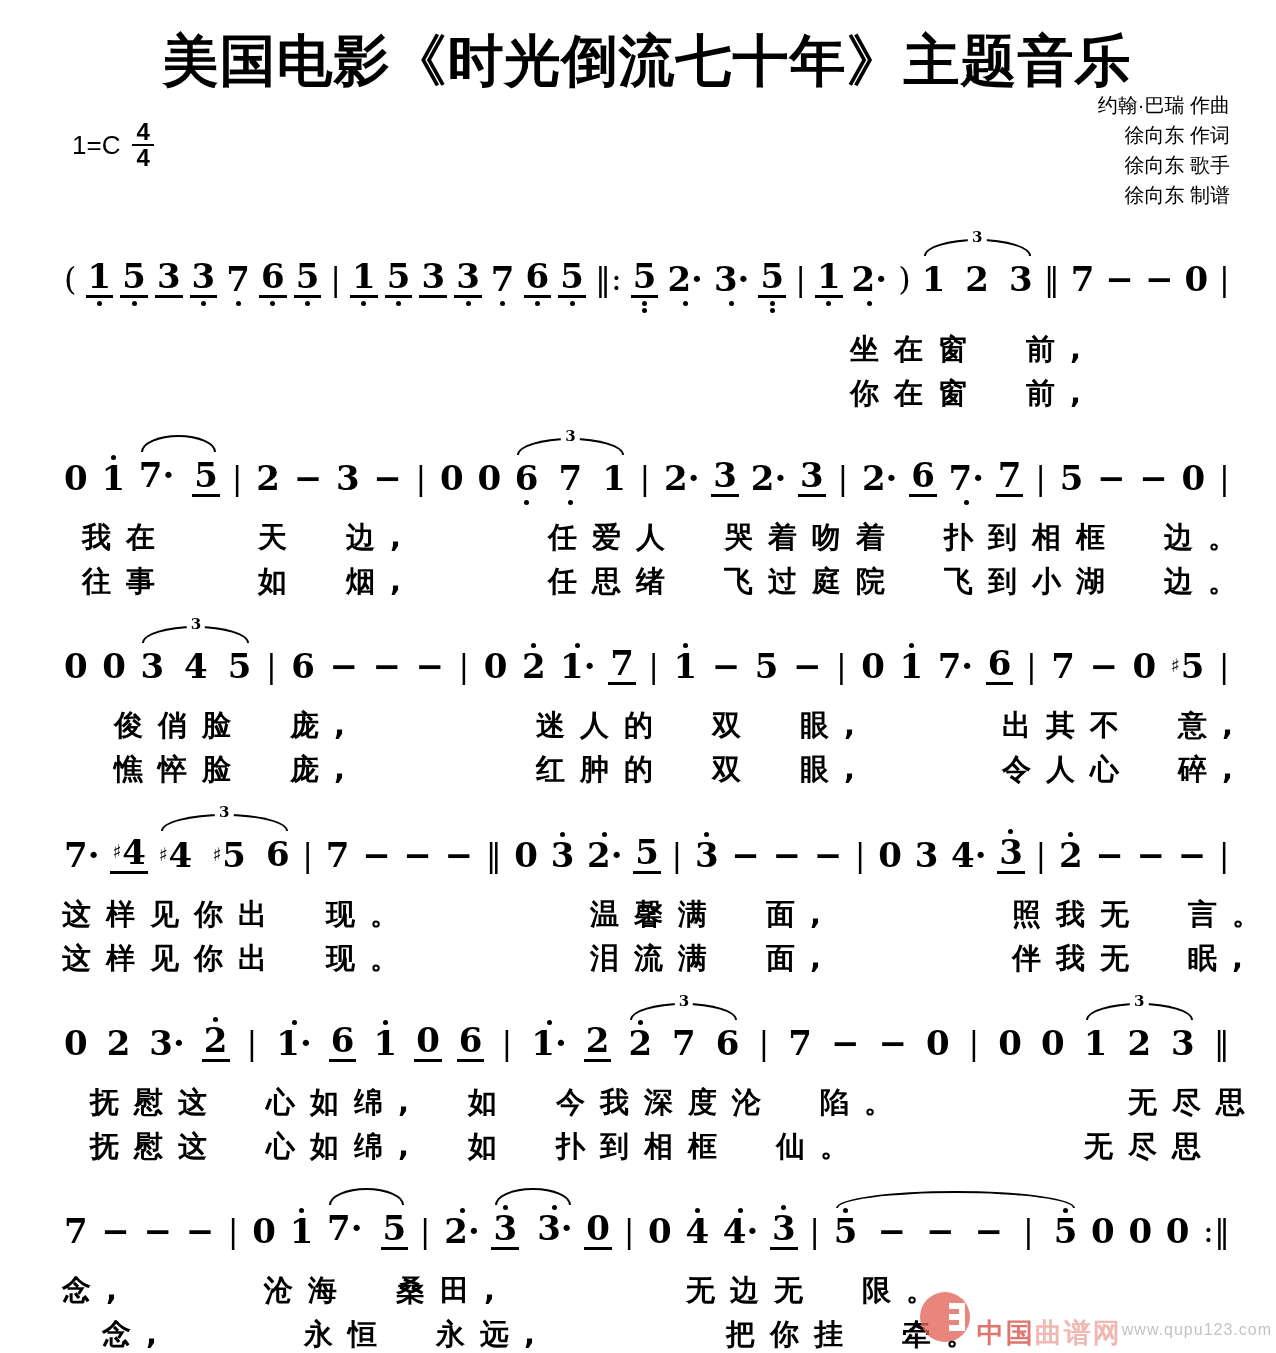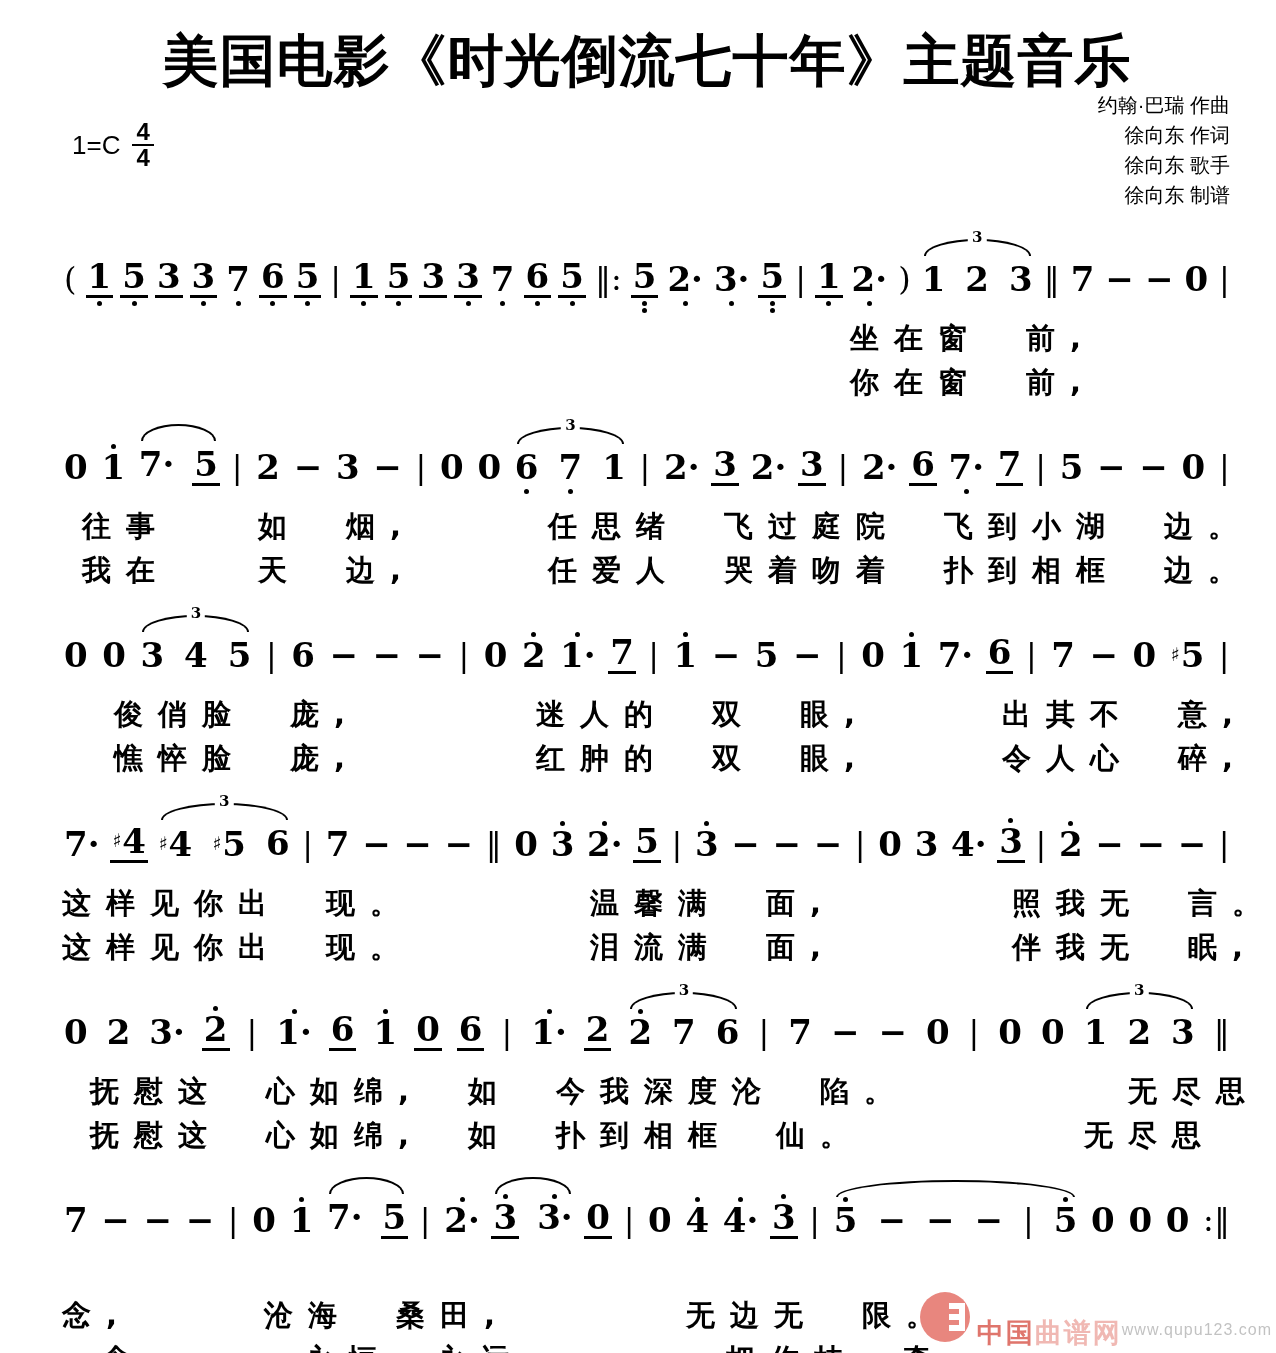--- a/index.html
+++ b/index.html
@@ -276,21 +276,21 @@
             <span class="oa"></span>
             <span class="dg">0</span>
             <span class="ob"></span>
           </span>
           <span class="tok sym">
             <span class="oa"></span>
             <span class="dg">|</span>
             <span class="ob"></span>
           </span>
         </div>
-        <div class="lyric" style="padding-left: 788px;">坐在窗　前,</div>
+        <div class="lyric" style="padding-left: 788px; margin-top: 11px;">坐在窗　前,</div>
         <div class="lyric" style="padding-left: 788px;">你在窗　前,</div>
       </div>
       <div class="system">
         <div class="notes-row">
           <span class="tok">
             <span class="oa"></span>
             <span class="dg">0</span>
             <span class="ob"></span>
           </span>
           <span class="tok">
@@ -452,22 +452,22 @@
             <span class="oa"></span>
             <span class="dg">0</span>
             <span class="ob"></span>
           </span>
           <span class="tok sym">
             <span class="oa"></span>
             <span class="dg">|</span>
             <span class="ob"></span>
           </span>
         </div>
+        <div class="lyric" style="padding-left: 20px;">我在　　天　边,　　　任爱人　哭着吻着　扑到相框　边。</div>
         <div class="lyric" style="padding-left: 20px;">往事　　如　烟,　　　任思绪　飞过庭院　飞到小湖　边。</div>
-        <div class="lyric" style="padding-left: 20px;">我在　　天　边,　　　任爱人　哭着吻着　扑到相框　边。</div>
       </div>
       <div class="system">
         <div class="notes-row">
           <span class="tok">
             <span class="oa"></span>
             <span class="dg">0</span>
             <span class="ob"></span>
           </span>
           <span class="tok">
             <span class="oa"></span>
@@ -1147,21 +1147,21 @@
             <span class="oa"></span>
             <span class="dg">0</span>
             <span class="ob"></span>
           </span>
           <span class="tok sym">
             <span class="oa"></span>
             <span class="dg">:‖</span>
             <span class="ob"></span>
           </span>
         </div>
-        <div class="lyric" style="padding-left: 0px; margin-top: 36px;">念,　　　沧海　桑田,　　　　无边无　限。</div>
+        <div class="lyric" style="padding-left: 0px;">念,　　　沧海　桑田,　　　　无边无　限。</div>
         <div class="lyric" style="padding-left: 0px; margin-left: 40px;">念,　　　永恒　永远,　　　　把你挂　牵。</div>
       </div>
     </div>
 </div>
 
 <div class="watermark">
   <span>
     <svg width="52" height="52" viewBox="0 0 52 52">
       <circle cx="26" cy="26" r="25" fill="#e2645b" opacity="0.85"></circle>
       <rect x="30" y="12" width="16" height="6" fill="#fff"></rect>

